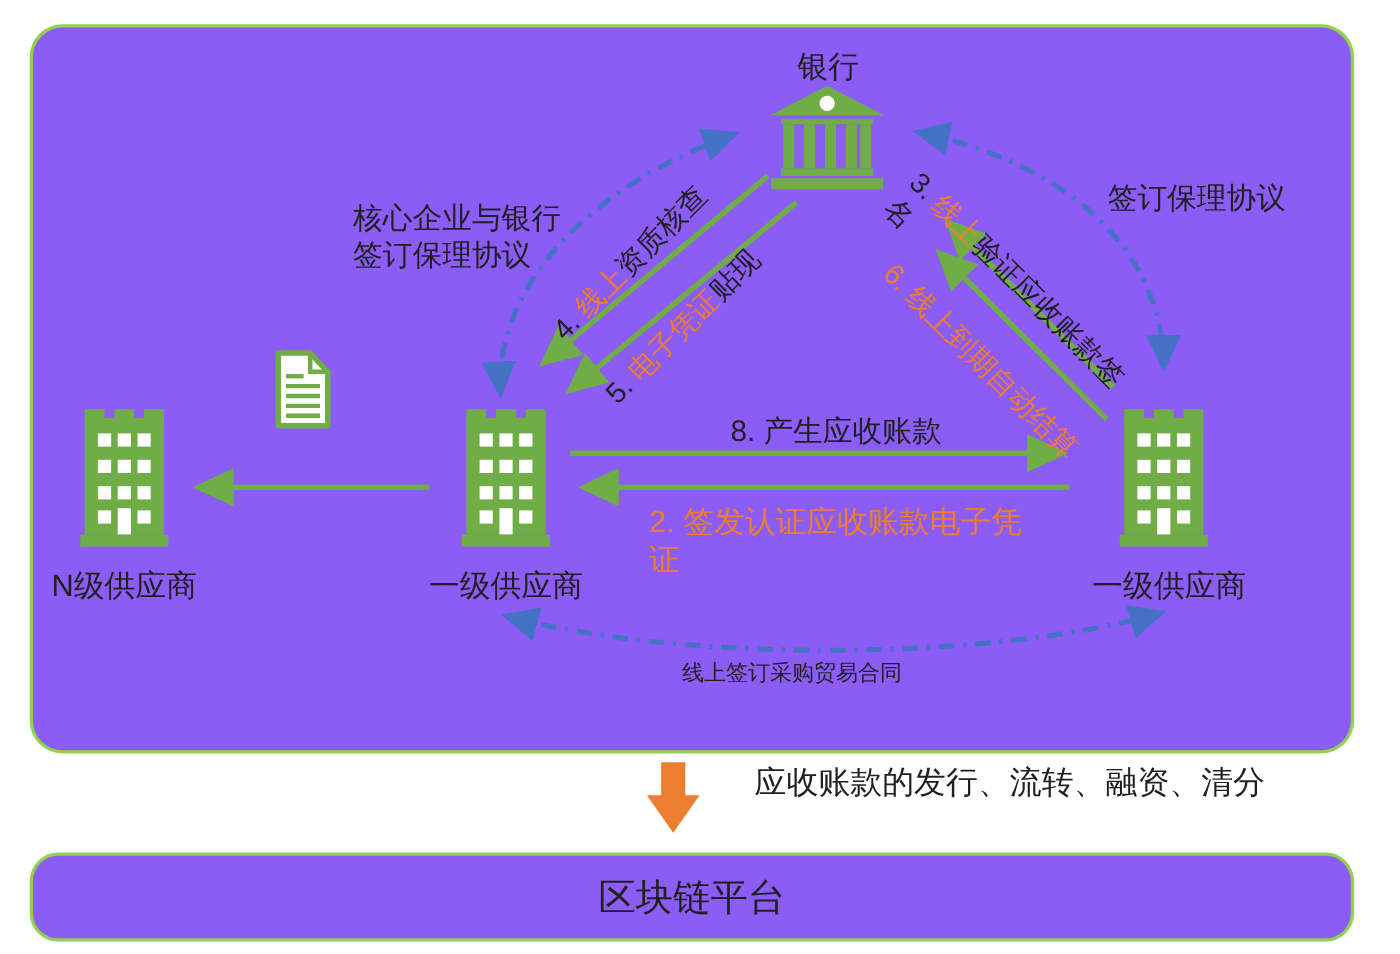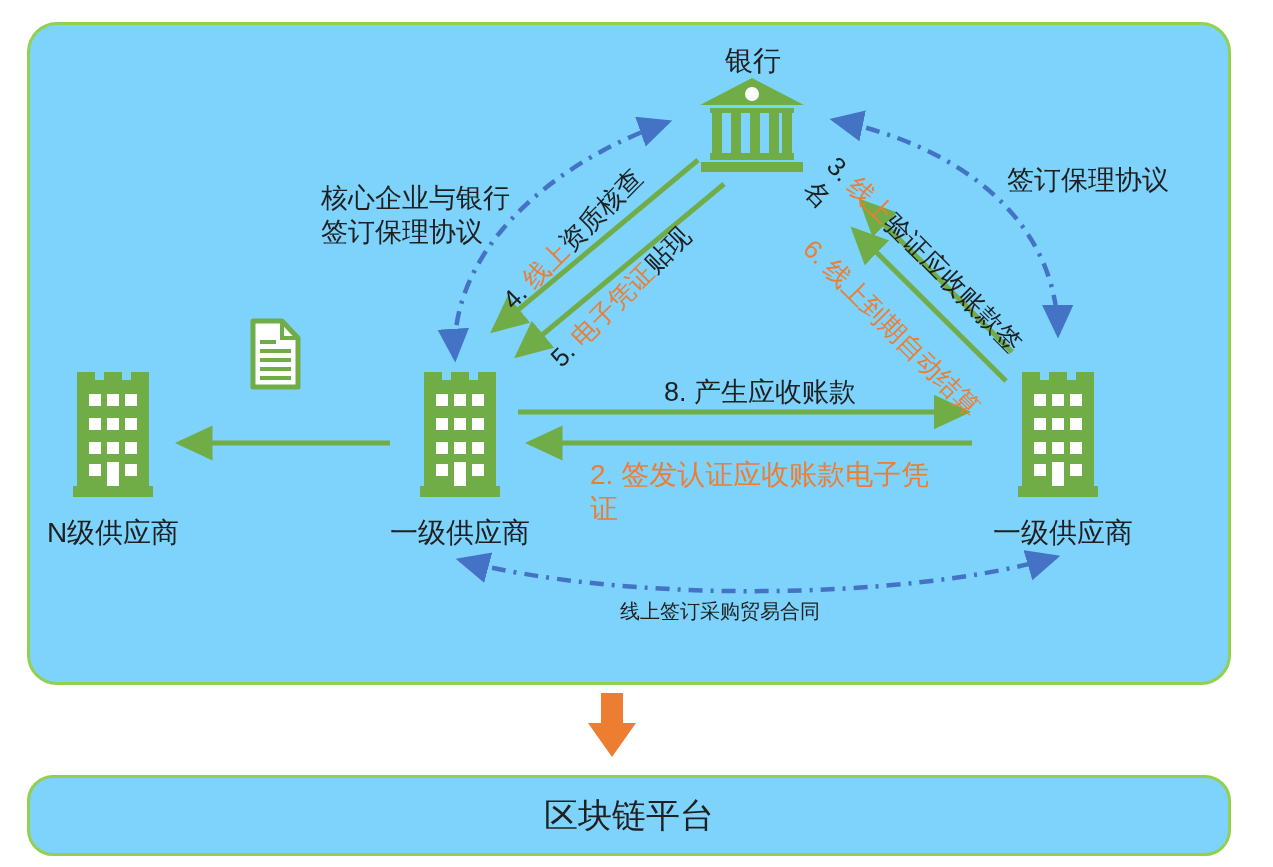--- a/index.html
+++ b/index.html
@@ -1,20 +1,20 @@
 <!DOCTYPE html>
 <html><head>
 <meta charset="utf-8">
 <style>
   html,body{margin:0;padding:0;background:#ffffff;}
   #stage{
     position:relative;width:1273px;height:867px;background:#ffffff;overflow:hidden;
     font-family:"Liberation Sans","DejaVu Sans",sans-serif;color:#1f1f1f;
   }
-  .box{position:absolute;border:3px solid #92D050;border-radius:30px;background:#7dd3fc;}
+  .box{position:absolute;border:3px solid #92D050;border-radius:30px;background:#8b5cf6;}
   #diagram-box{left:27px;top:22px;width:1198px;height:657px;}
   #platform-box{left:27px;top:775px;width:1198px;height:75px;border-radius:26px;
     display:flex;align-items:center;justify-content:center;}
   .lbl{position:absolute;white-space:nowrap;}
   .node-label{font-size:28px;text-align:center;width:170px;}
   .agreement{font-size:27px;line-height:34px;}
   .orange{color:#ED7D31;}
   .rot{transform-origin:0 0;font-size:26px;}
   .rot-up{transform:rotate(-45deg);}
   .rot-down{transform:rotate(45deg);}
@@ -139,15 +139,16 @@
   </div>
 
   <div class="lbl rot rot-up" style="left:543px;top:350px;">
     <span>5. </span><span class="orange">电子凭证</span><span>贴现</span>
   </div>
 
   <div class="lbl rot rot-down orange" style="left:820px;top:232px;">6. 线上到期自动结算</div>
 
 
   <div class="lbl" id="note-text" style="left:686px;top:694px;">
+    <div>应收账款的发行、流转、融资、清分</div>
   </div>
 
 </div>
 
 </body></html>

